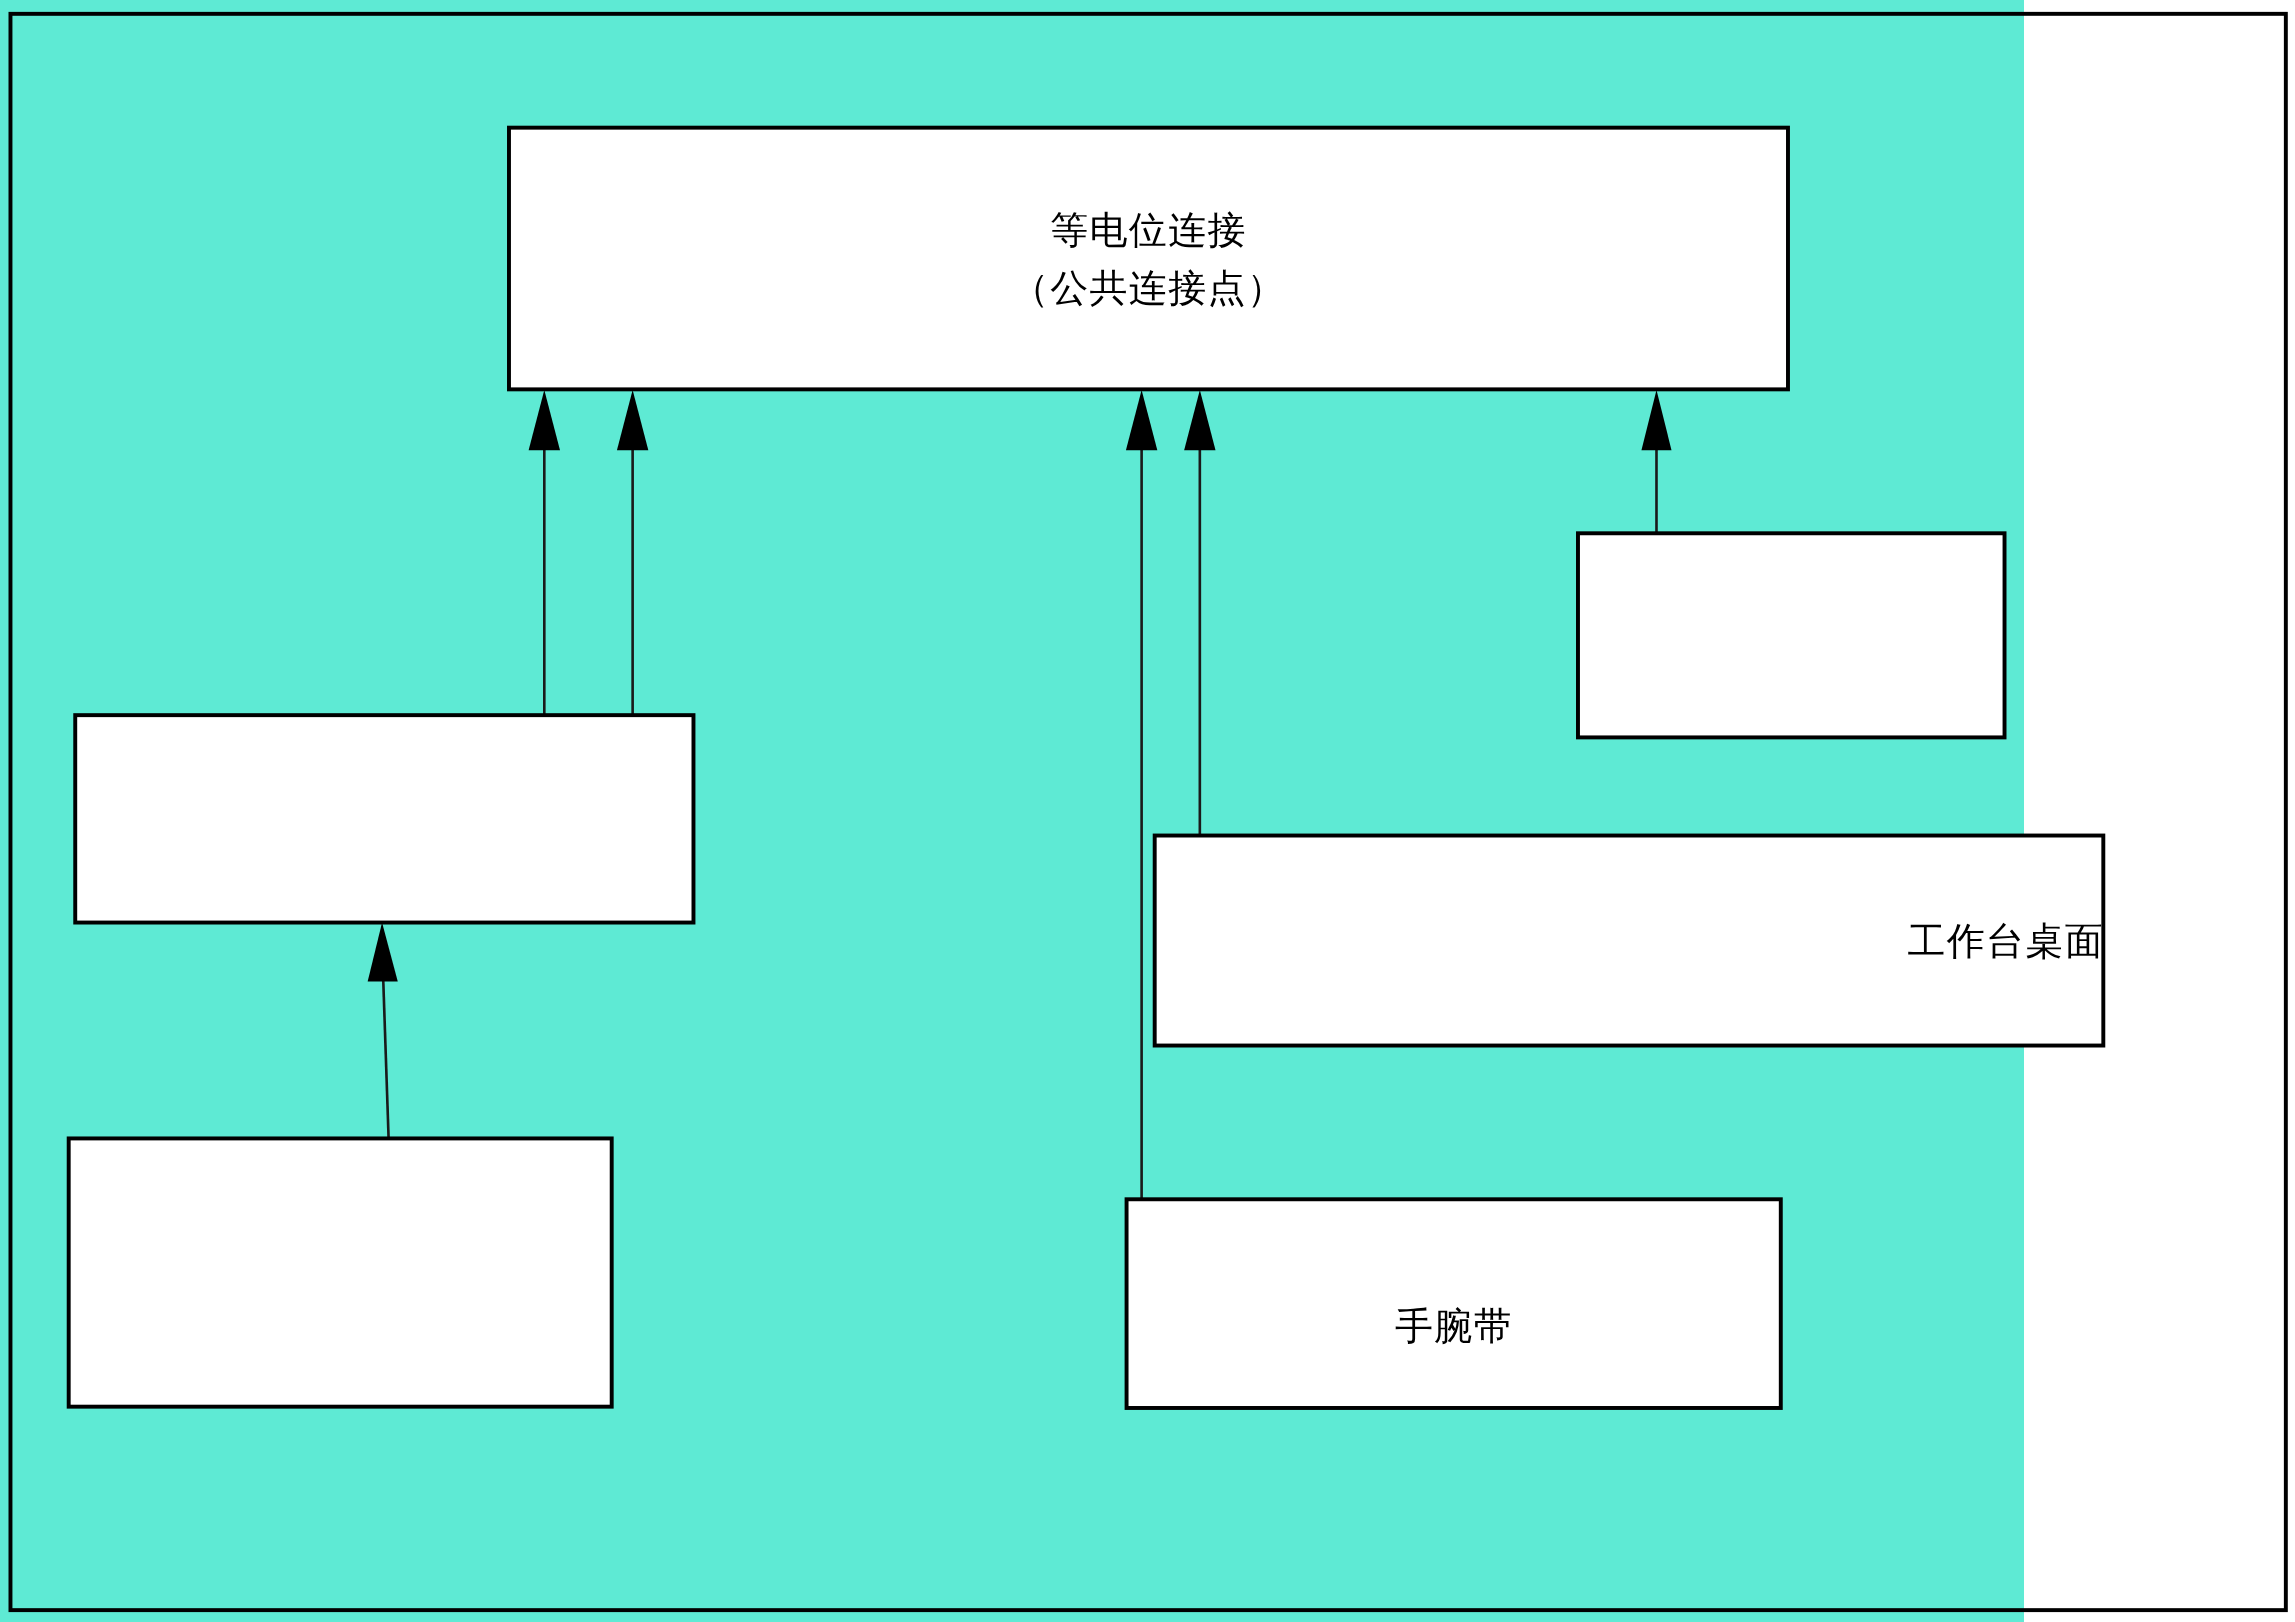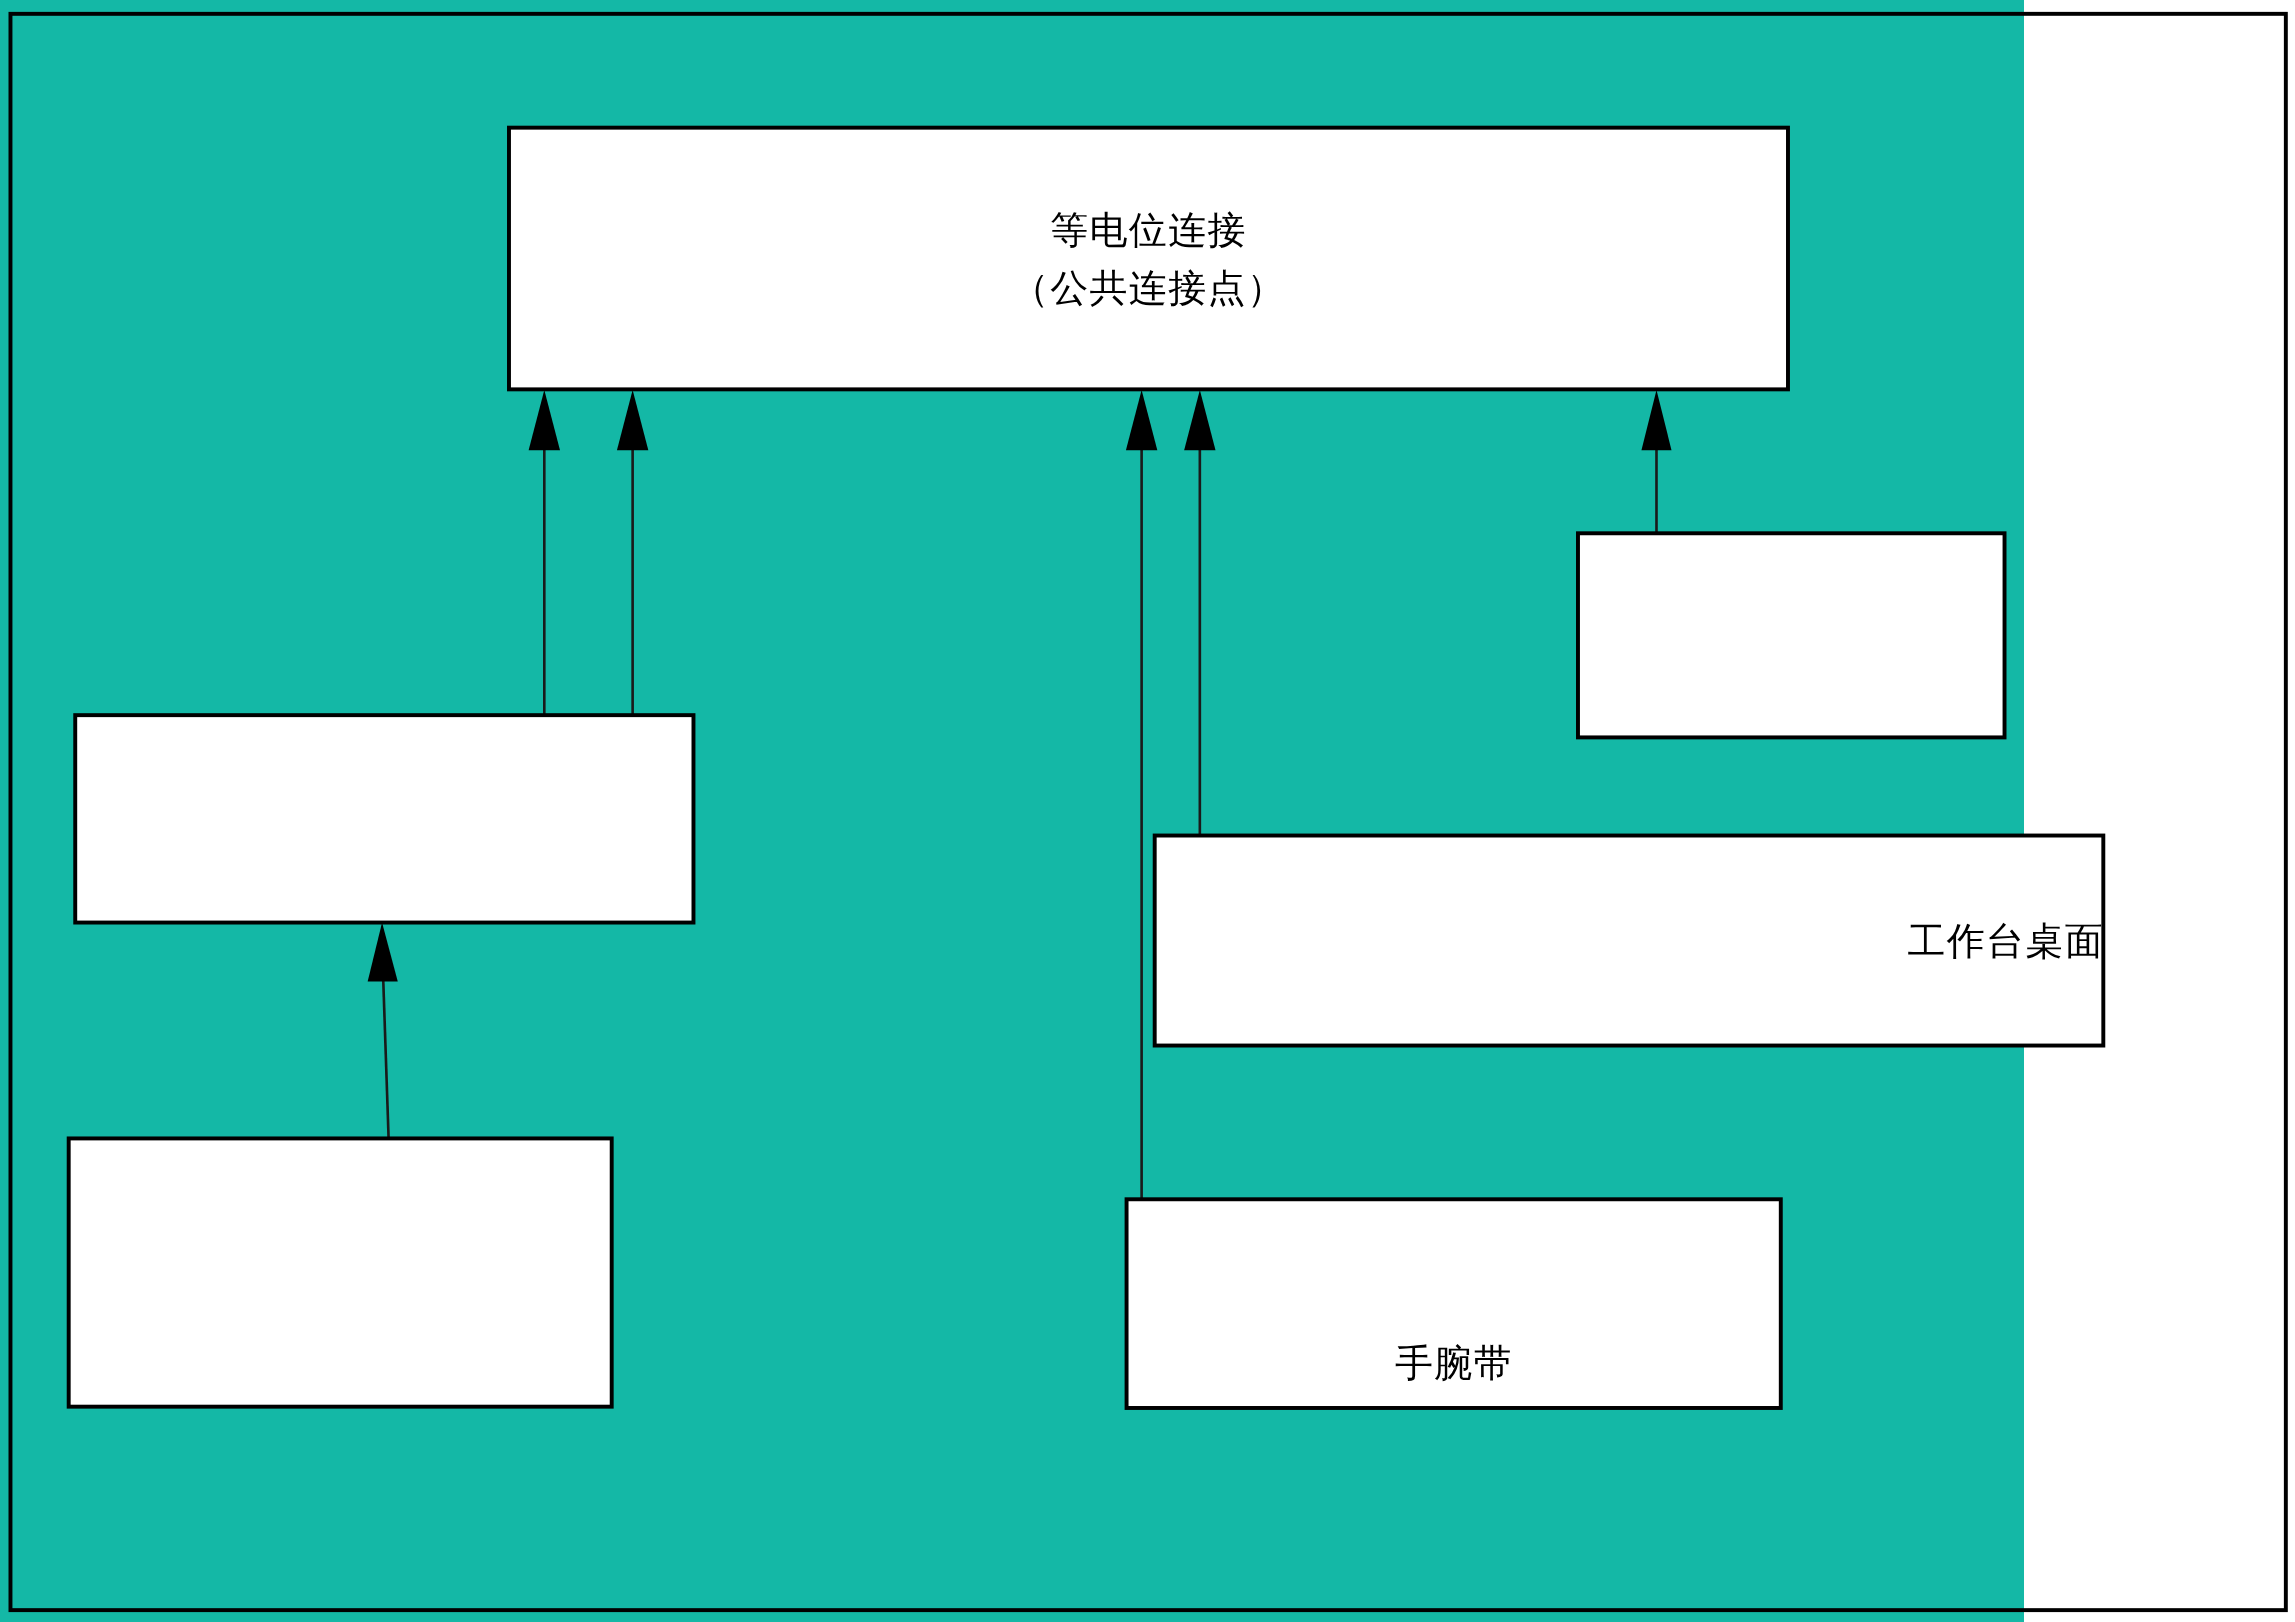--- a/index.html
+++ b/index.html
@@ -10,21 +10,21 @@
   body {
     width: 2295px;
     height: 1622px;
     font-family: "Liberation Serif", "DejaVu Serif", serif;
     overflow: hidden;
   }
   #diagram-root {
     position: relative;
     width: 2024px;
     height: 1622px;
-    background: #14b8a6;
+    background: #5eead4;
   }
   svg.canvas {
     position: absolute;
     top: 0;
     left: 0;
     width: 2295px;
     height: 1622px;
     display: block;
   }
   .box-rect {
@@ -117,18 +117,18 @@
     <span class="line2">（公共连接点）</span>
   </div>
 
 
 
 
   <div class="box-label" style="left:1155px; top:836px; width:949px; height:210px;align-items:flex-end;">
     <span class="line1">工作台桌面</span>
   </div>
 
-  <div class="box-label" style="left:1127px; top:1259px; width:654px; height:209px;">
+  <div class="box-label" style="left:1127px; top:1222px; width:654px; height:209px;">
     <span class="line1">手腕带</span>
   </div>
 
 </div>
 
 
 </body></html>

